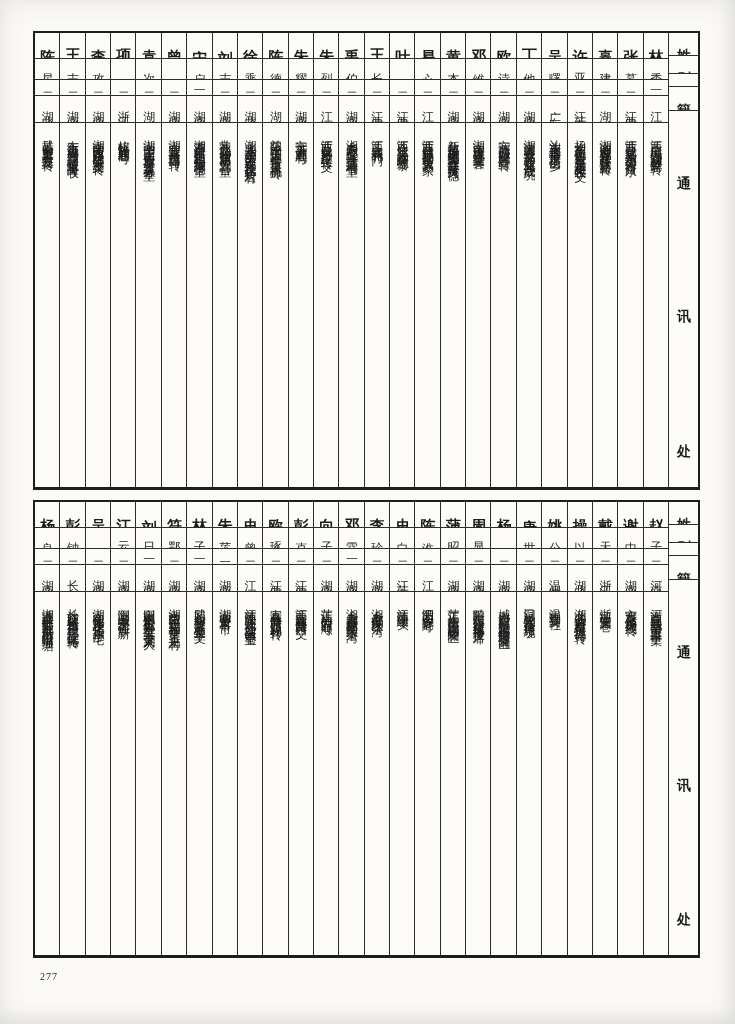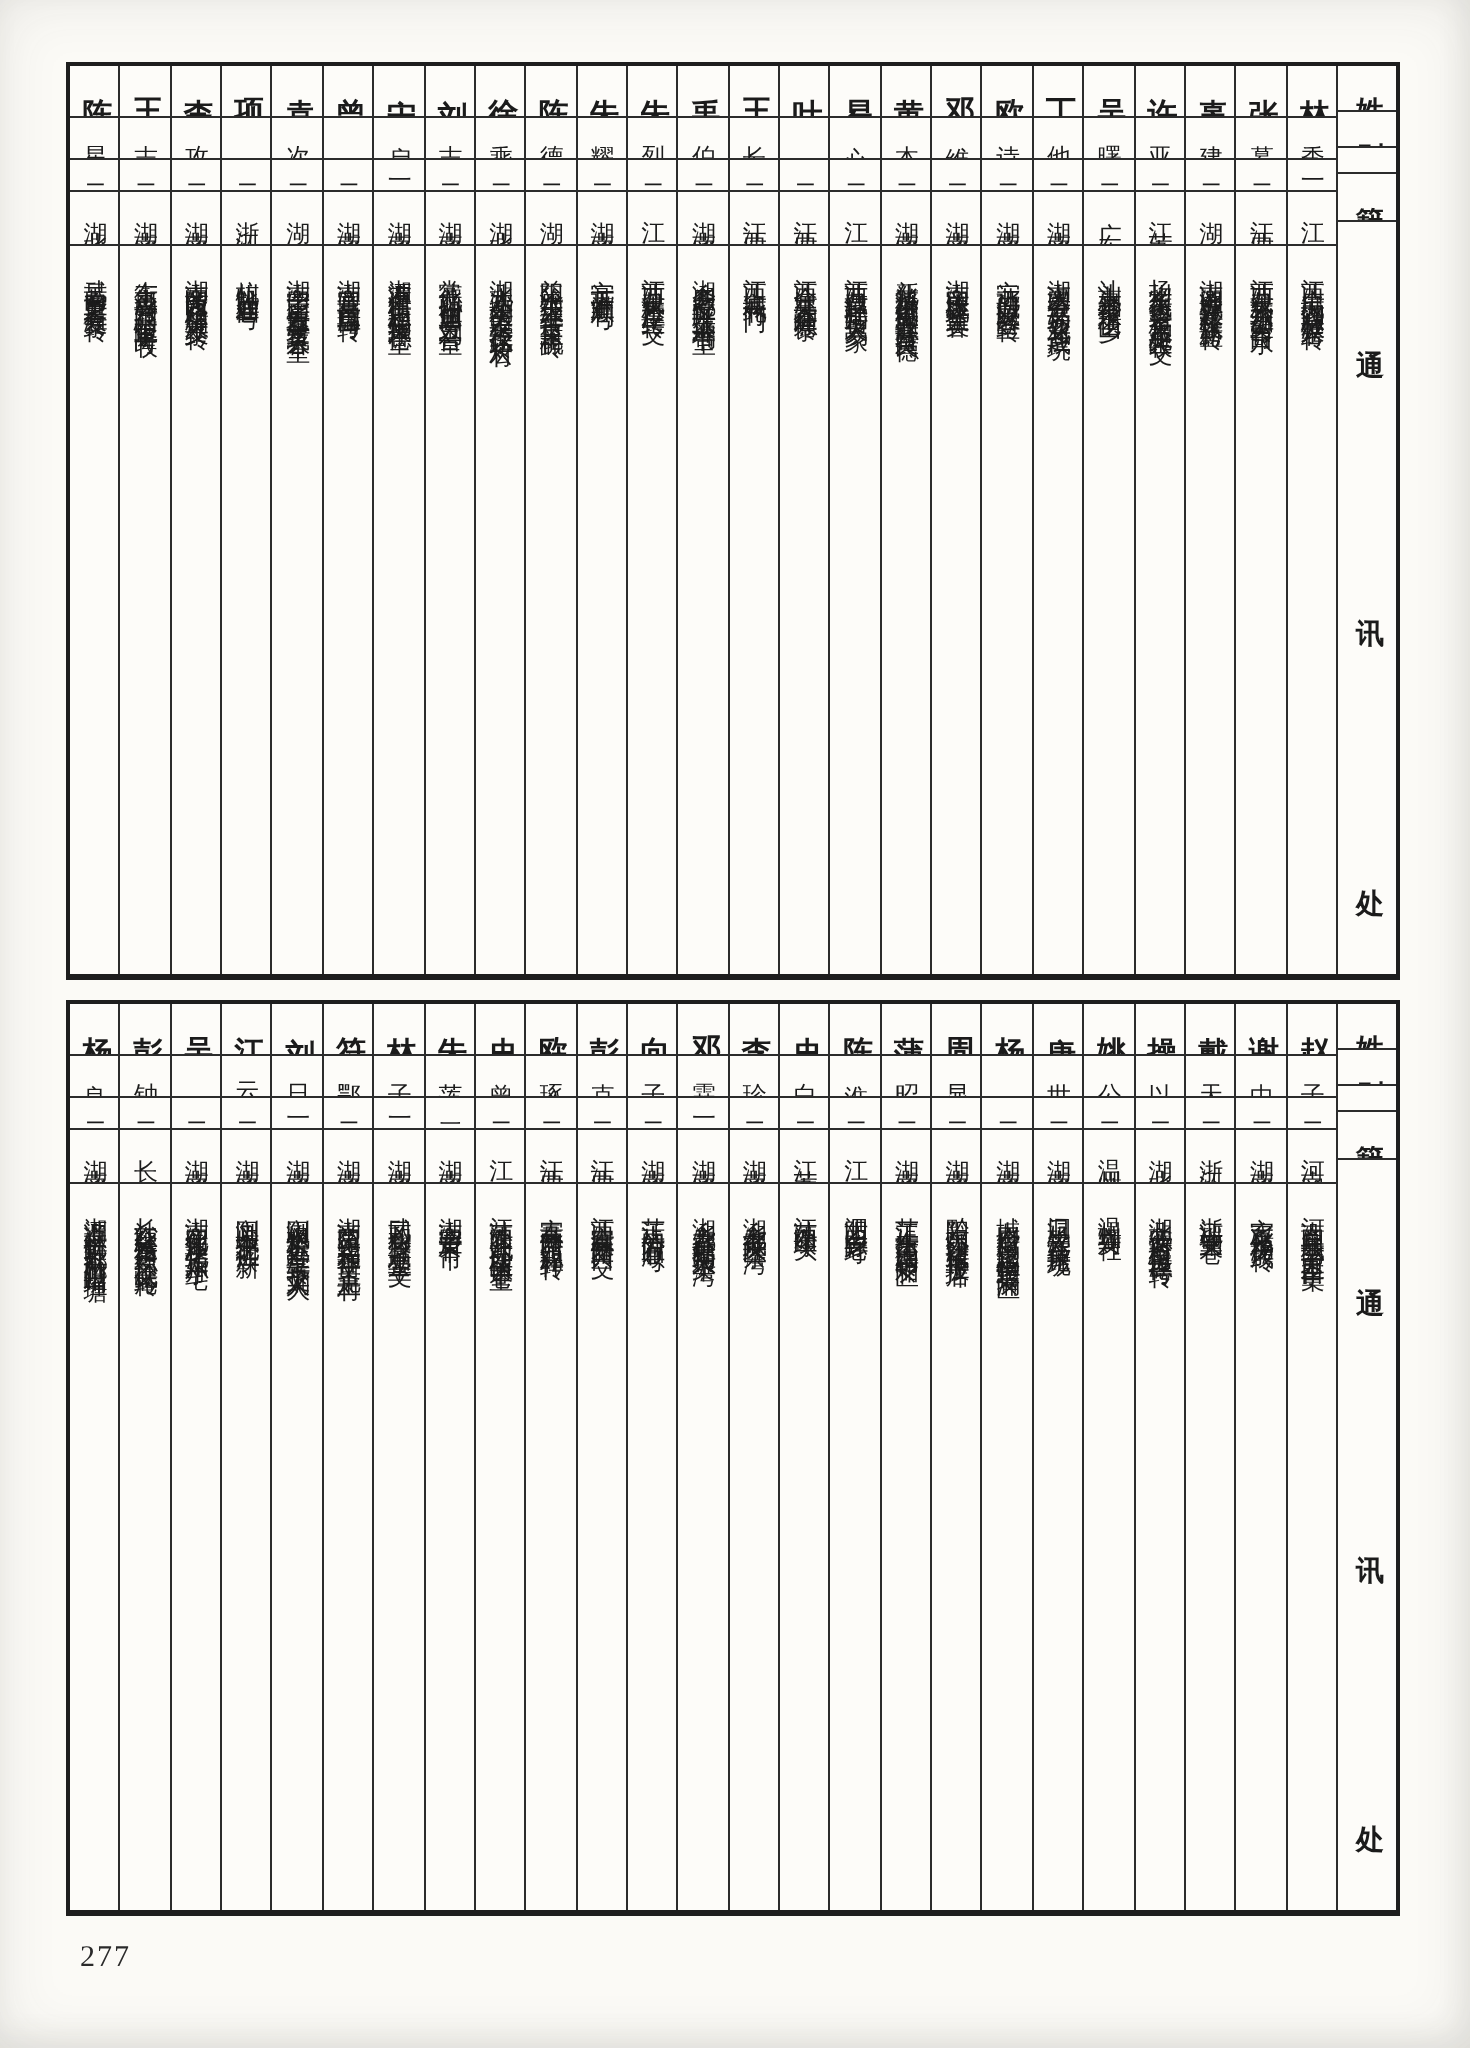--- a/index.html
+++ b/index.html
@@ -50,21 +50,21 @@
   .c-address{ flex:1 1 auto; padding:7px 0 9px; font-size:12px; }
   .c-address .v { letter-spacing:2px; }
 
   .hcell { font-weight:700; }
   .hcell .v { font-size:14px; }
   .hcell.c-address { padding:52px 0; }
   .hcell.c-alias, .hcell.c-age { font-size:13px; }
 
   .page-number {
     position:absolute; left:40px; top:971px;
-    font-size:15px; letter-spacing:1px; color:#2a2a2a;
+    font-size:10px; letter-spacing:1px; color:#2a2a2a;
   }
 </style>
 </head>
 <body>
 
 <div class="page">
   <div class="table" id="table-top">
       <div class="col header-col">
         <div class="cell c-name hcell">
           <span class="v spread">姓名</span>

